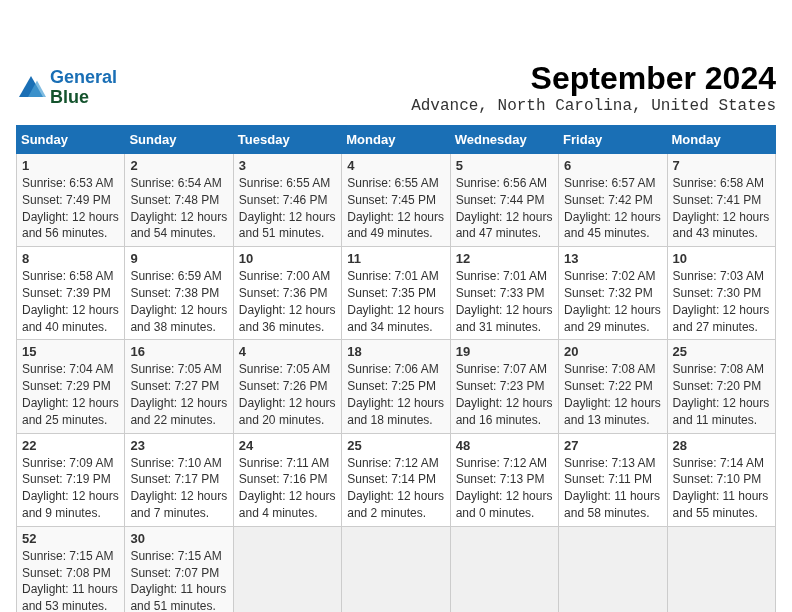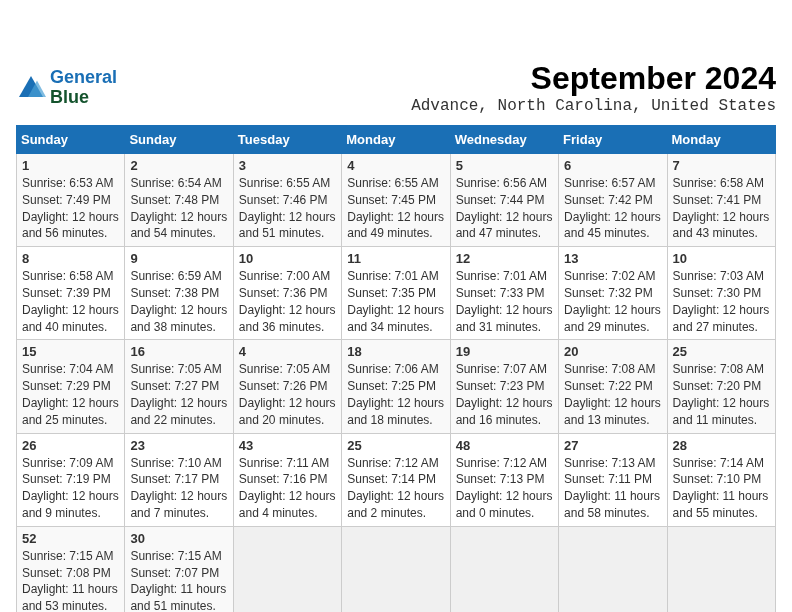--- a/index.html
+++ b/index.html
@@ -293,37 +293,37 @@
             <span class="day-num">25</span>
             <div class="day-info">
               Sunrise: 7:08 AM<br>
               Sunset: 7:20 PM<br>
               Daylight: 12 hours and 11 minutes.
             </div>
           </td>
       </tr>
       <tr>
         <td>
-            <span class="day-num">26</span>
+            <span class="day-num">22</span>
             <div class="day-info">
               Sunrise: 7:09 AM<br>
               Sunset: 7:19 PM<br>
               Daylight: 12 hours and 9 minutes.
             </div>
           </td>
         <td>
             <span class="day-num">23</span>
             <div class="day-info">
               Sunrise: 7:10 AM<br>
               Sunset: 7:17 PM<br>
               Daylight: 12 hours and 7 minutes.
             </div>
           </td>
         <td>
-            <span class="day-num">43</span>
+            <span class="day-num">24</span>
             <div class="day-info">
               Sunrise: 7:11 AM<br>
               Sunset: 7:16 PM<br>
               Daylight: 12 hours and 4 minutes.
             </div>
           </td>
         <td>
             <span class="day-num">25</span>
             <div class="day-info">
               Sunrise: 7:12 AM<br>

